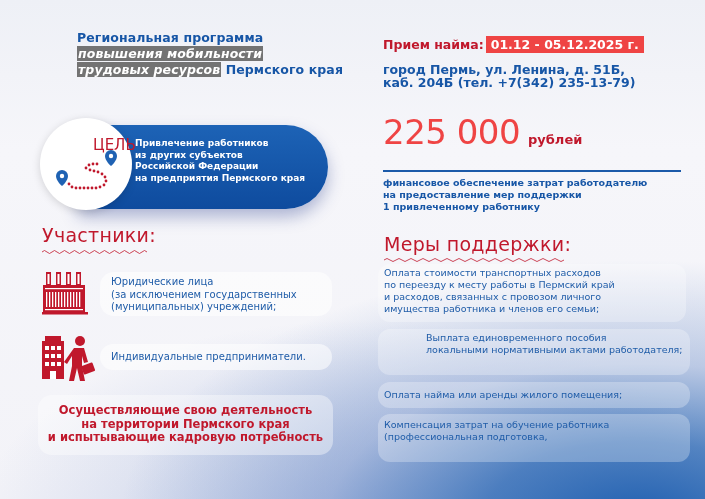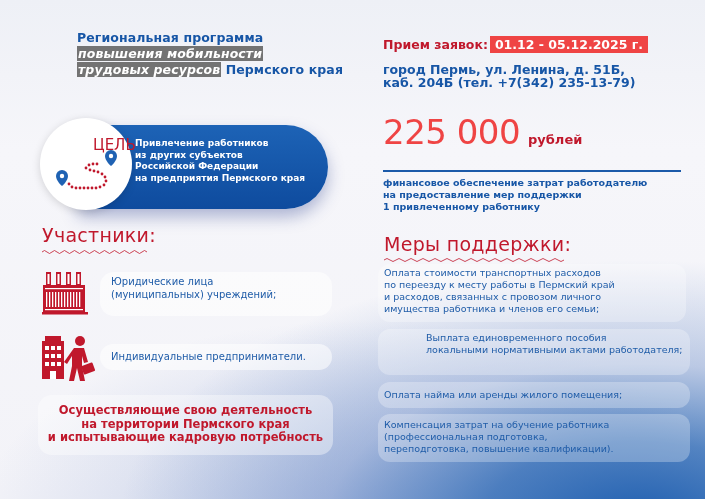--- a/index.html
+++ b/index.html
@@ -59,21 +59,21 @@
 </head>
 <body>
 
 <div class="abs title">
   <div>Региональная программа</div>
   <div><span class="hl">повышения мобильности</span></div>
   <div><span class="hl">трудовых ресурсов</span><span> Пермского края</span></div>
 </div>
 
 <div class="abs apply">
-  <span>Прием заявок:</span><span class="dates">01.12 - 05.12.2025 г.</span>
+  <span>Прием найма:</span><span class="dates">01.12 - 05.12.2025 г.</span>
 </div>
 <div class="abs address">
   <div>город Пермь, ул. Ленина, д. 51Б,</div>
   <div>каб. 204Б (тел. +7(342) 235-13-79)</div>
 </div>
 
 <div class="abs goal-pill"></div>
 <div class="abs goal-circle"></div>
 <div class="abs goal-word">ЦЕЛЬ</div>
 <svg class="abs" style="left:48px;top:150px;" width="80" height="50">
@@ -154,20 +154,21 @@
       <rect x="25" y="22" width="1.3" height="15"></rect>
       <rect x="28" y="22" width="1.3" height="15"></rect>
     <rect x="31" y="22" width="1.3" height="15"></rect>
       <rect x="34" y="22" width="1.3" height="15"></rect>
       <rect x="37" y="22" width="1.3" height="15"></rect>
     <rect x="3" y="39" width="38" height="1.2"></rect>
   </g>
 </svg>
 <div class="abs p-text" style="left:111px;top:276px;">
   <div>Юридические лица</div>
+  <div>(за исключением государственных</div>
   <div>(муниципальных) учреждений;</div>
 </div>
 
 <div class="abs p-card" style="left:100px;top:344px;width:232px;height:26px;"></div>
 <svg class="abs" style="left:42px;top:333px;" width="60" height="50">
   <g fill="#c0182c">
     <rect x="0" y="8" width="22" height="38"></rect>
     <rect x="3" y="3" width="16" height="6"></rect>
     <circle cx="38" cy="8" r="5"></circle>
     <path d="M32 15 h10 l4 14 l-4 1 l-2 -7 v10 l3 15 h-5 l-3 -13 l-3 13 h-5 l3 -15 v-10 l-5 8 l-3 -2z"></path>
@@ -218,14 +219,13 @@
 
 <div class="abs m-card" style="left:378px;top:382px;width:312px;height:26px;"></div>
 <div class="abs m-text" style="left:384px;top:389px;">
   <div>Оплата найма или аренды жилого помещения;</div>
 </div>
 
 <div class="abs m-card" style="left:378px;top:414px;width:312px;height:48px;"></div>
 <div class="abs m-text" style="left:384px;top:419px;">
   <div>Компенсация затрат на обучение работника</div>
   <div>(профессиональная подготовка,</div>
-  <div>переподготовка, повышение квалификации).</div>
 </div>
 
 </body></html>

